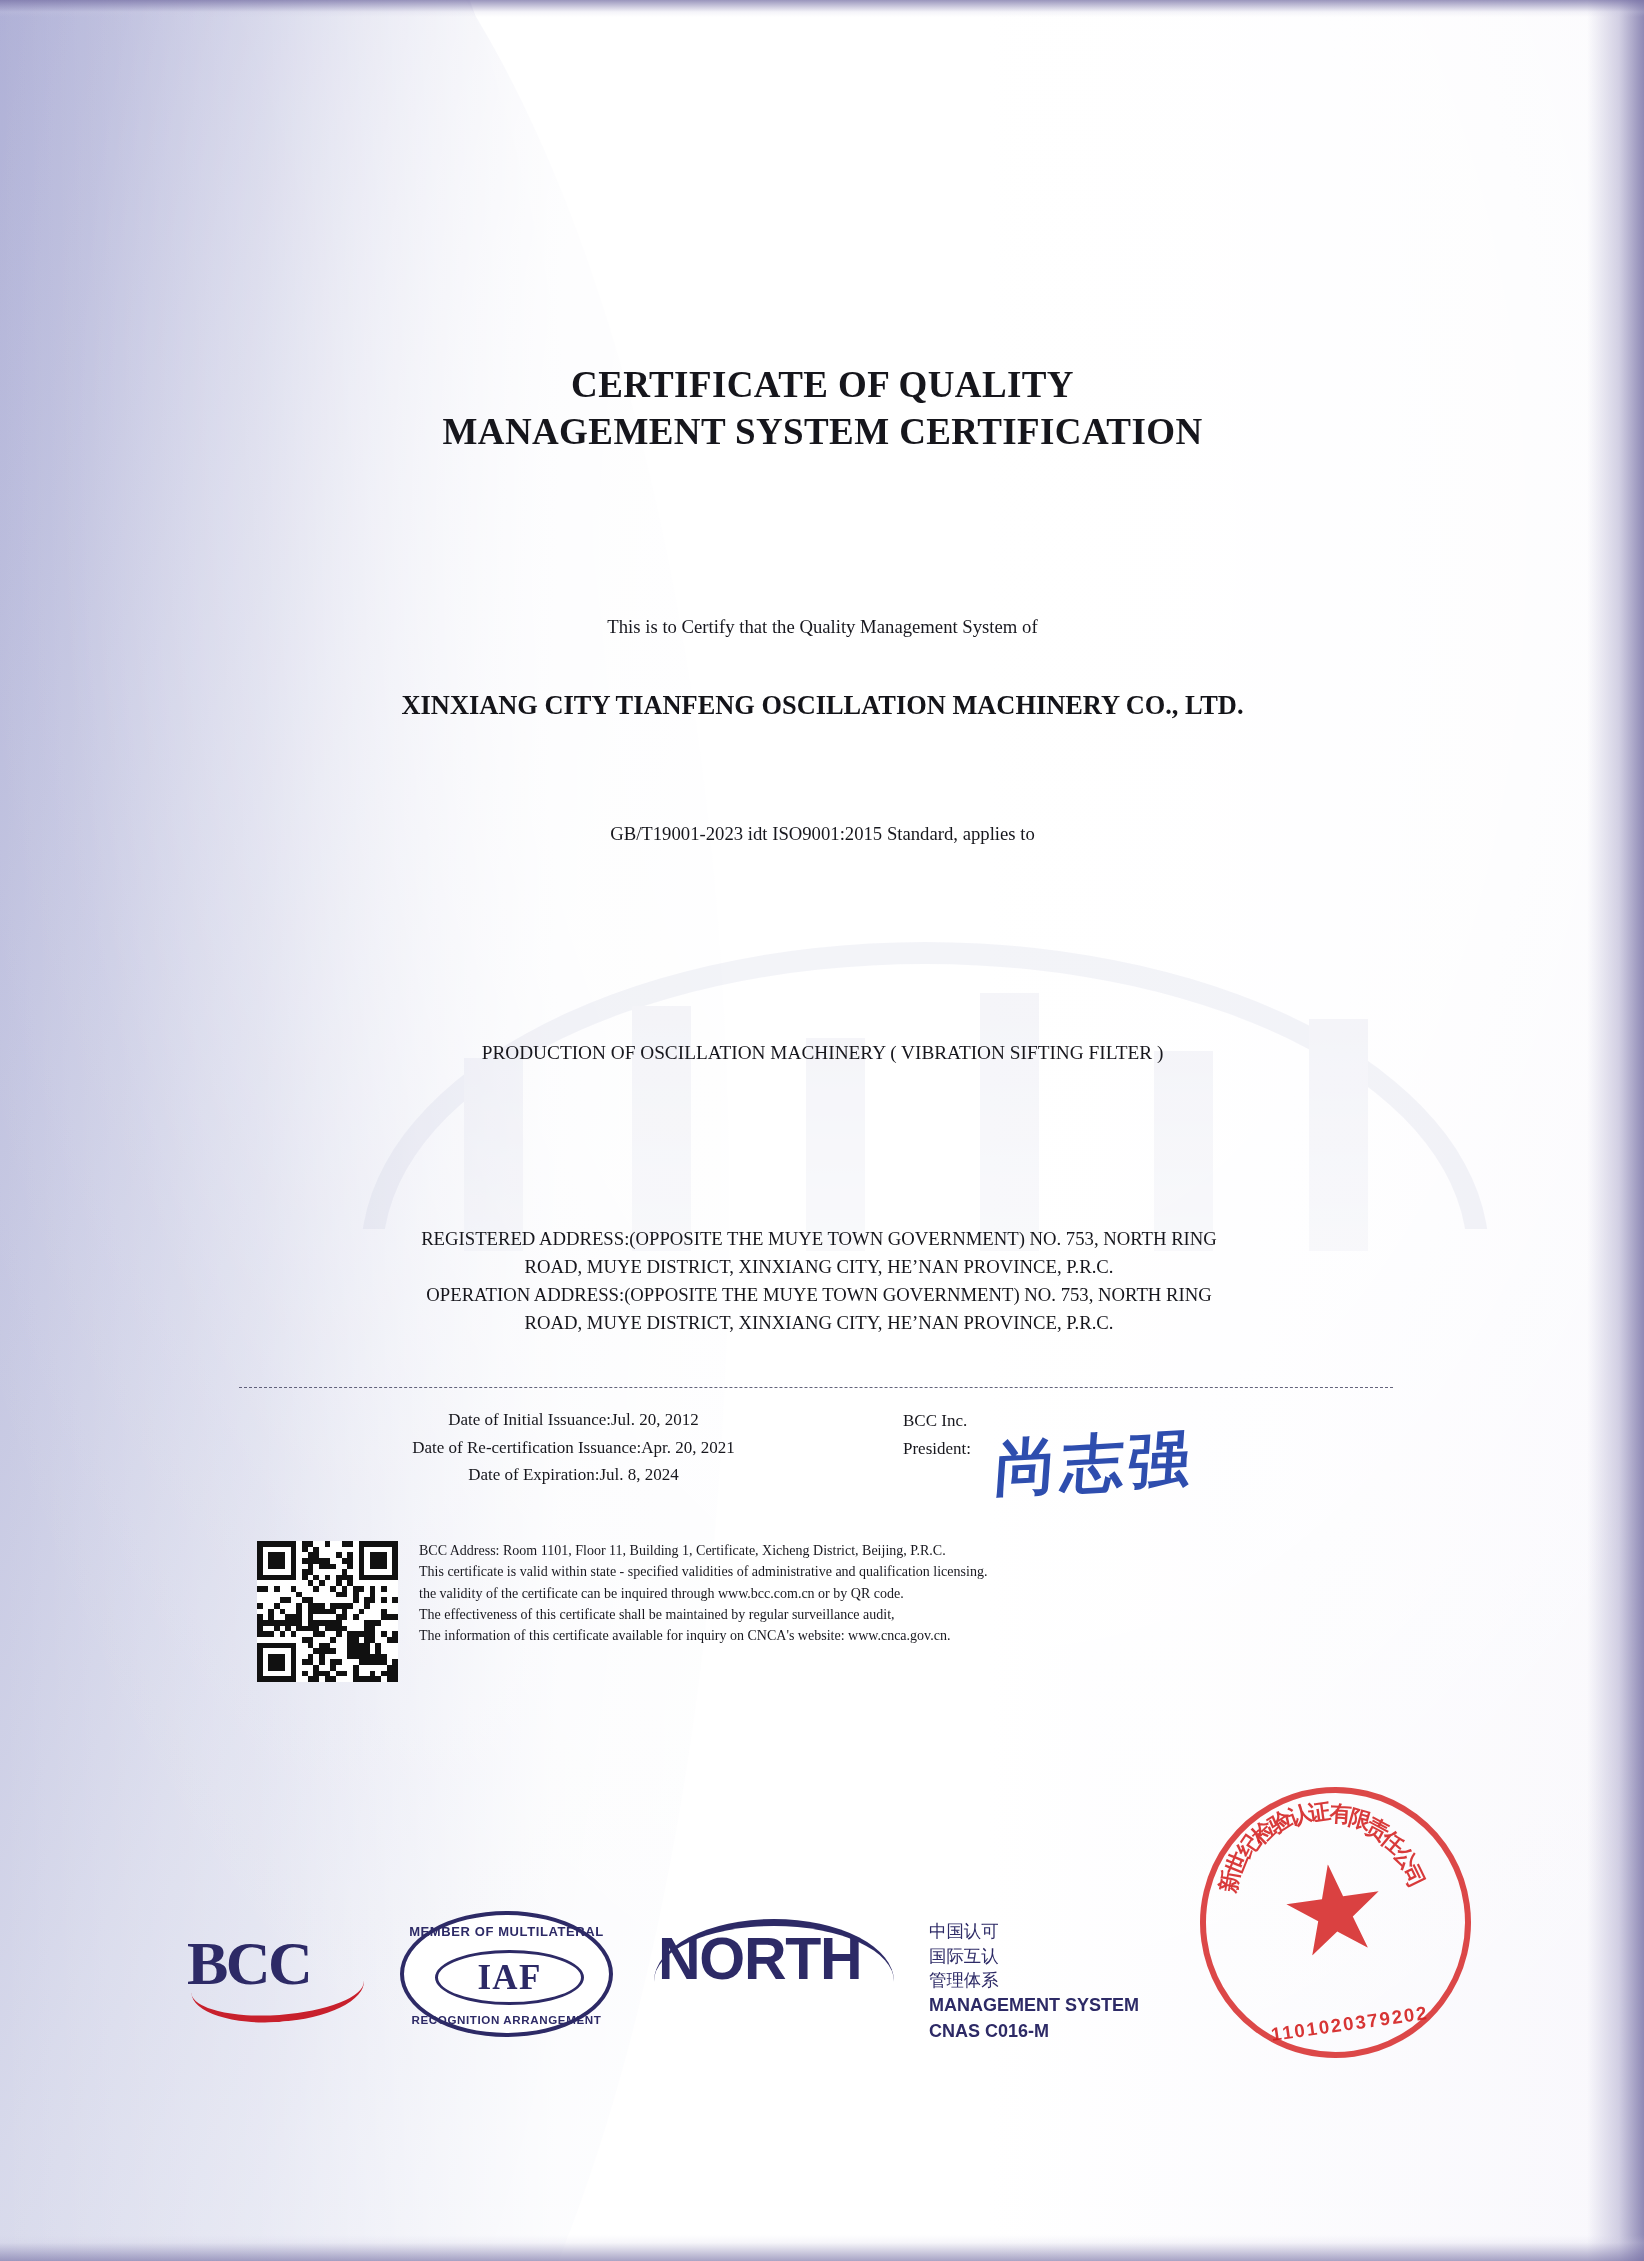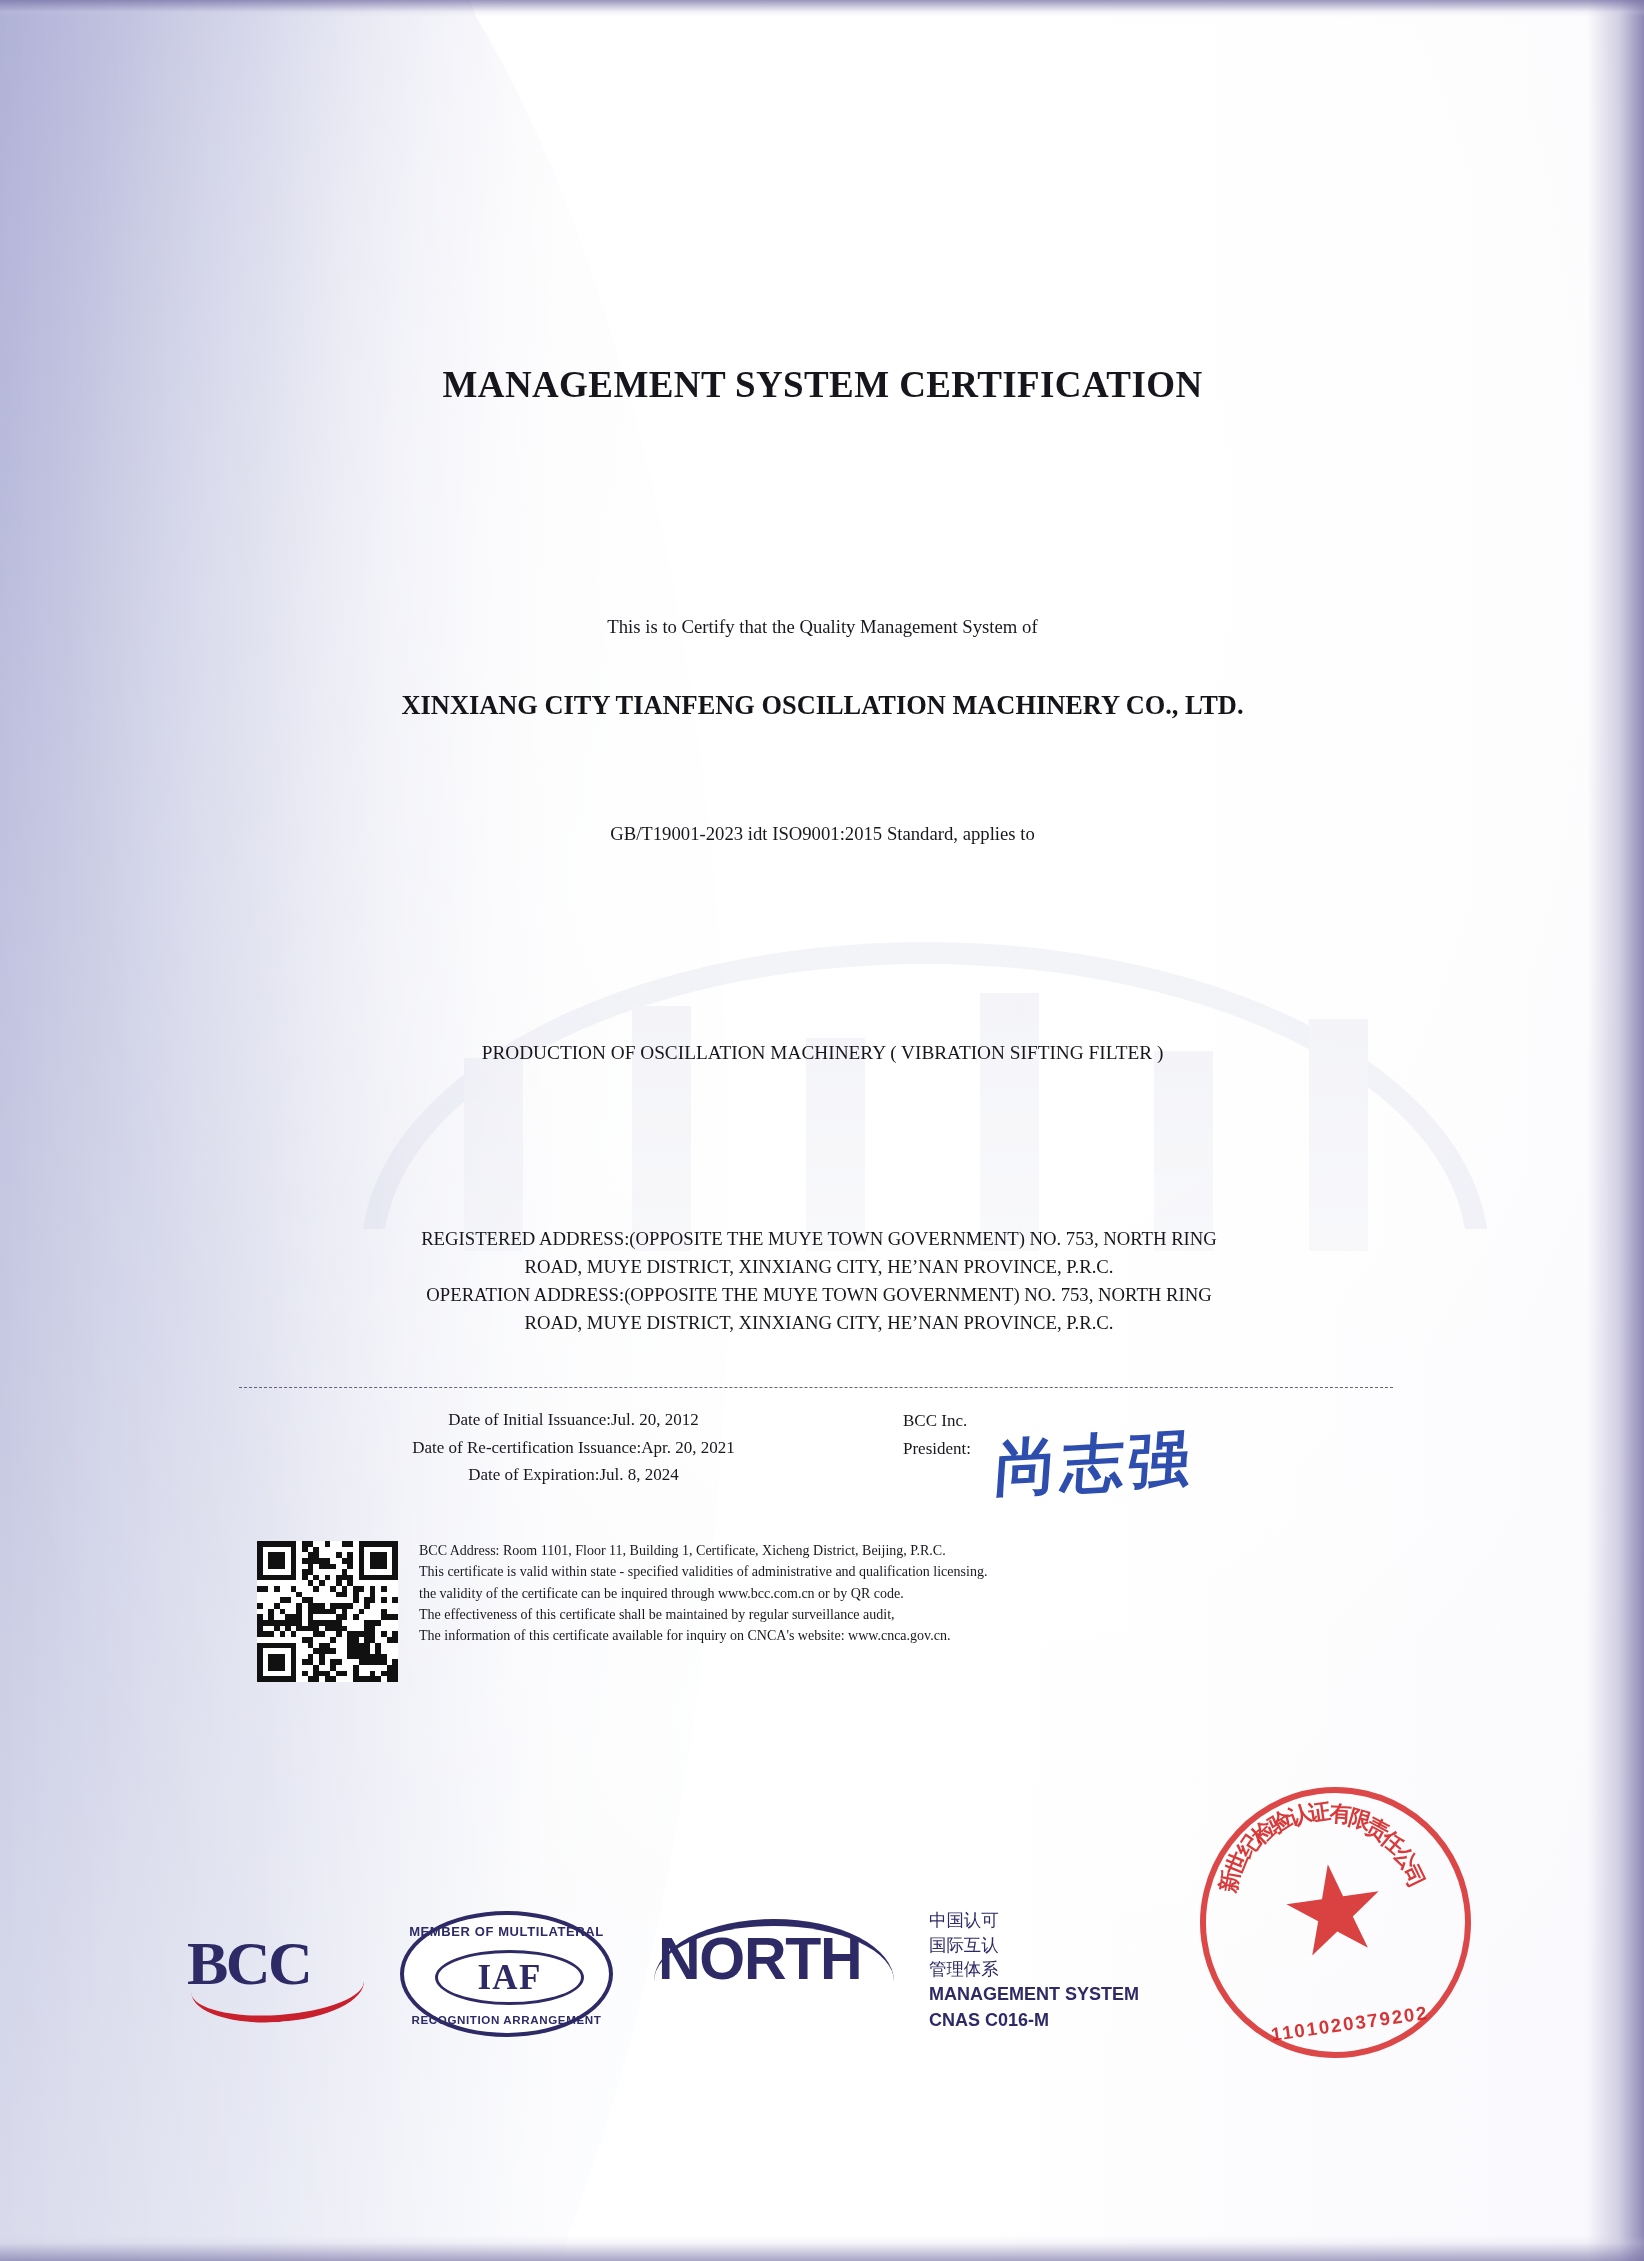--- a/index.html
+++ b/index.html
@@ -313,21 +313,21 @@
   }
   .cnas-arc {
     position: absolute;
     left: -3.9px; top: -10.3px;
     width: 240px; height: 97px;
     border-top: 7.7px solid #2d2a66;
     border-radius: 50% 50% 0 0 / 60% 60% 0 0;
   }
   .logo-cnas-text {
     position: absolute;
-    left: 742px; top: 2px;
+    left: 742px; top: 13px;
     width: 271px;
     font-family: "Liberation Sans", sans-serif;
     color: #2d2a66;
     font-size: 17.4px;
     line-height: 1.42;
   }
   .logo-cnas-text .cn { font-family: "DejaVu Sans", sans-serif; font-size: 17.4px; }
   .logo-cnas-text .strong { font-weight: bold; font-size: 18px; }
 
   
@@ -400,20 +400,21 @@
     <div class="wm-bar" style="left:271px;height:245px;"></div>
     <div class="wm-bar" style="left:445px;height:213px;"></div>
     <div class="wm-bar" style="left:619px;height:258px;"></div>
     <div class="wm-bar" style="left:793px;height:200px;"></div>
     <div class="wm-bar" style="left:948px;height:232px;"></div>
   </div>
 
   <div class="content">
 
     <div class="title-block">
+      <div class="title-line">CERTIFICATE OF QUALITY</div>
       <div class="title-line">MANAGEMENT SYSTEM CERTIFICATION</div>
     </div>
 
     <div class="cert-nos">
     </div>
 
     <div class="certify-line">This is to Certify that the Quality Management System of</div>
 
     <div class="company-block">XINXIANG CITY TIANFENG OSCILLATION MACHINERY CO., LTD.</div>
 

